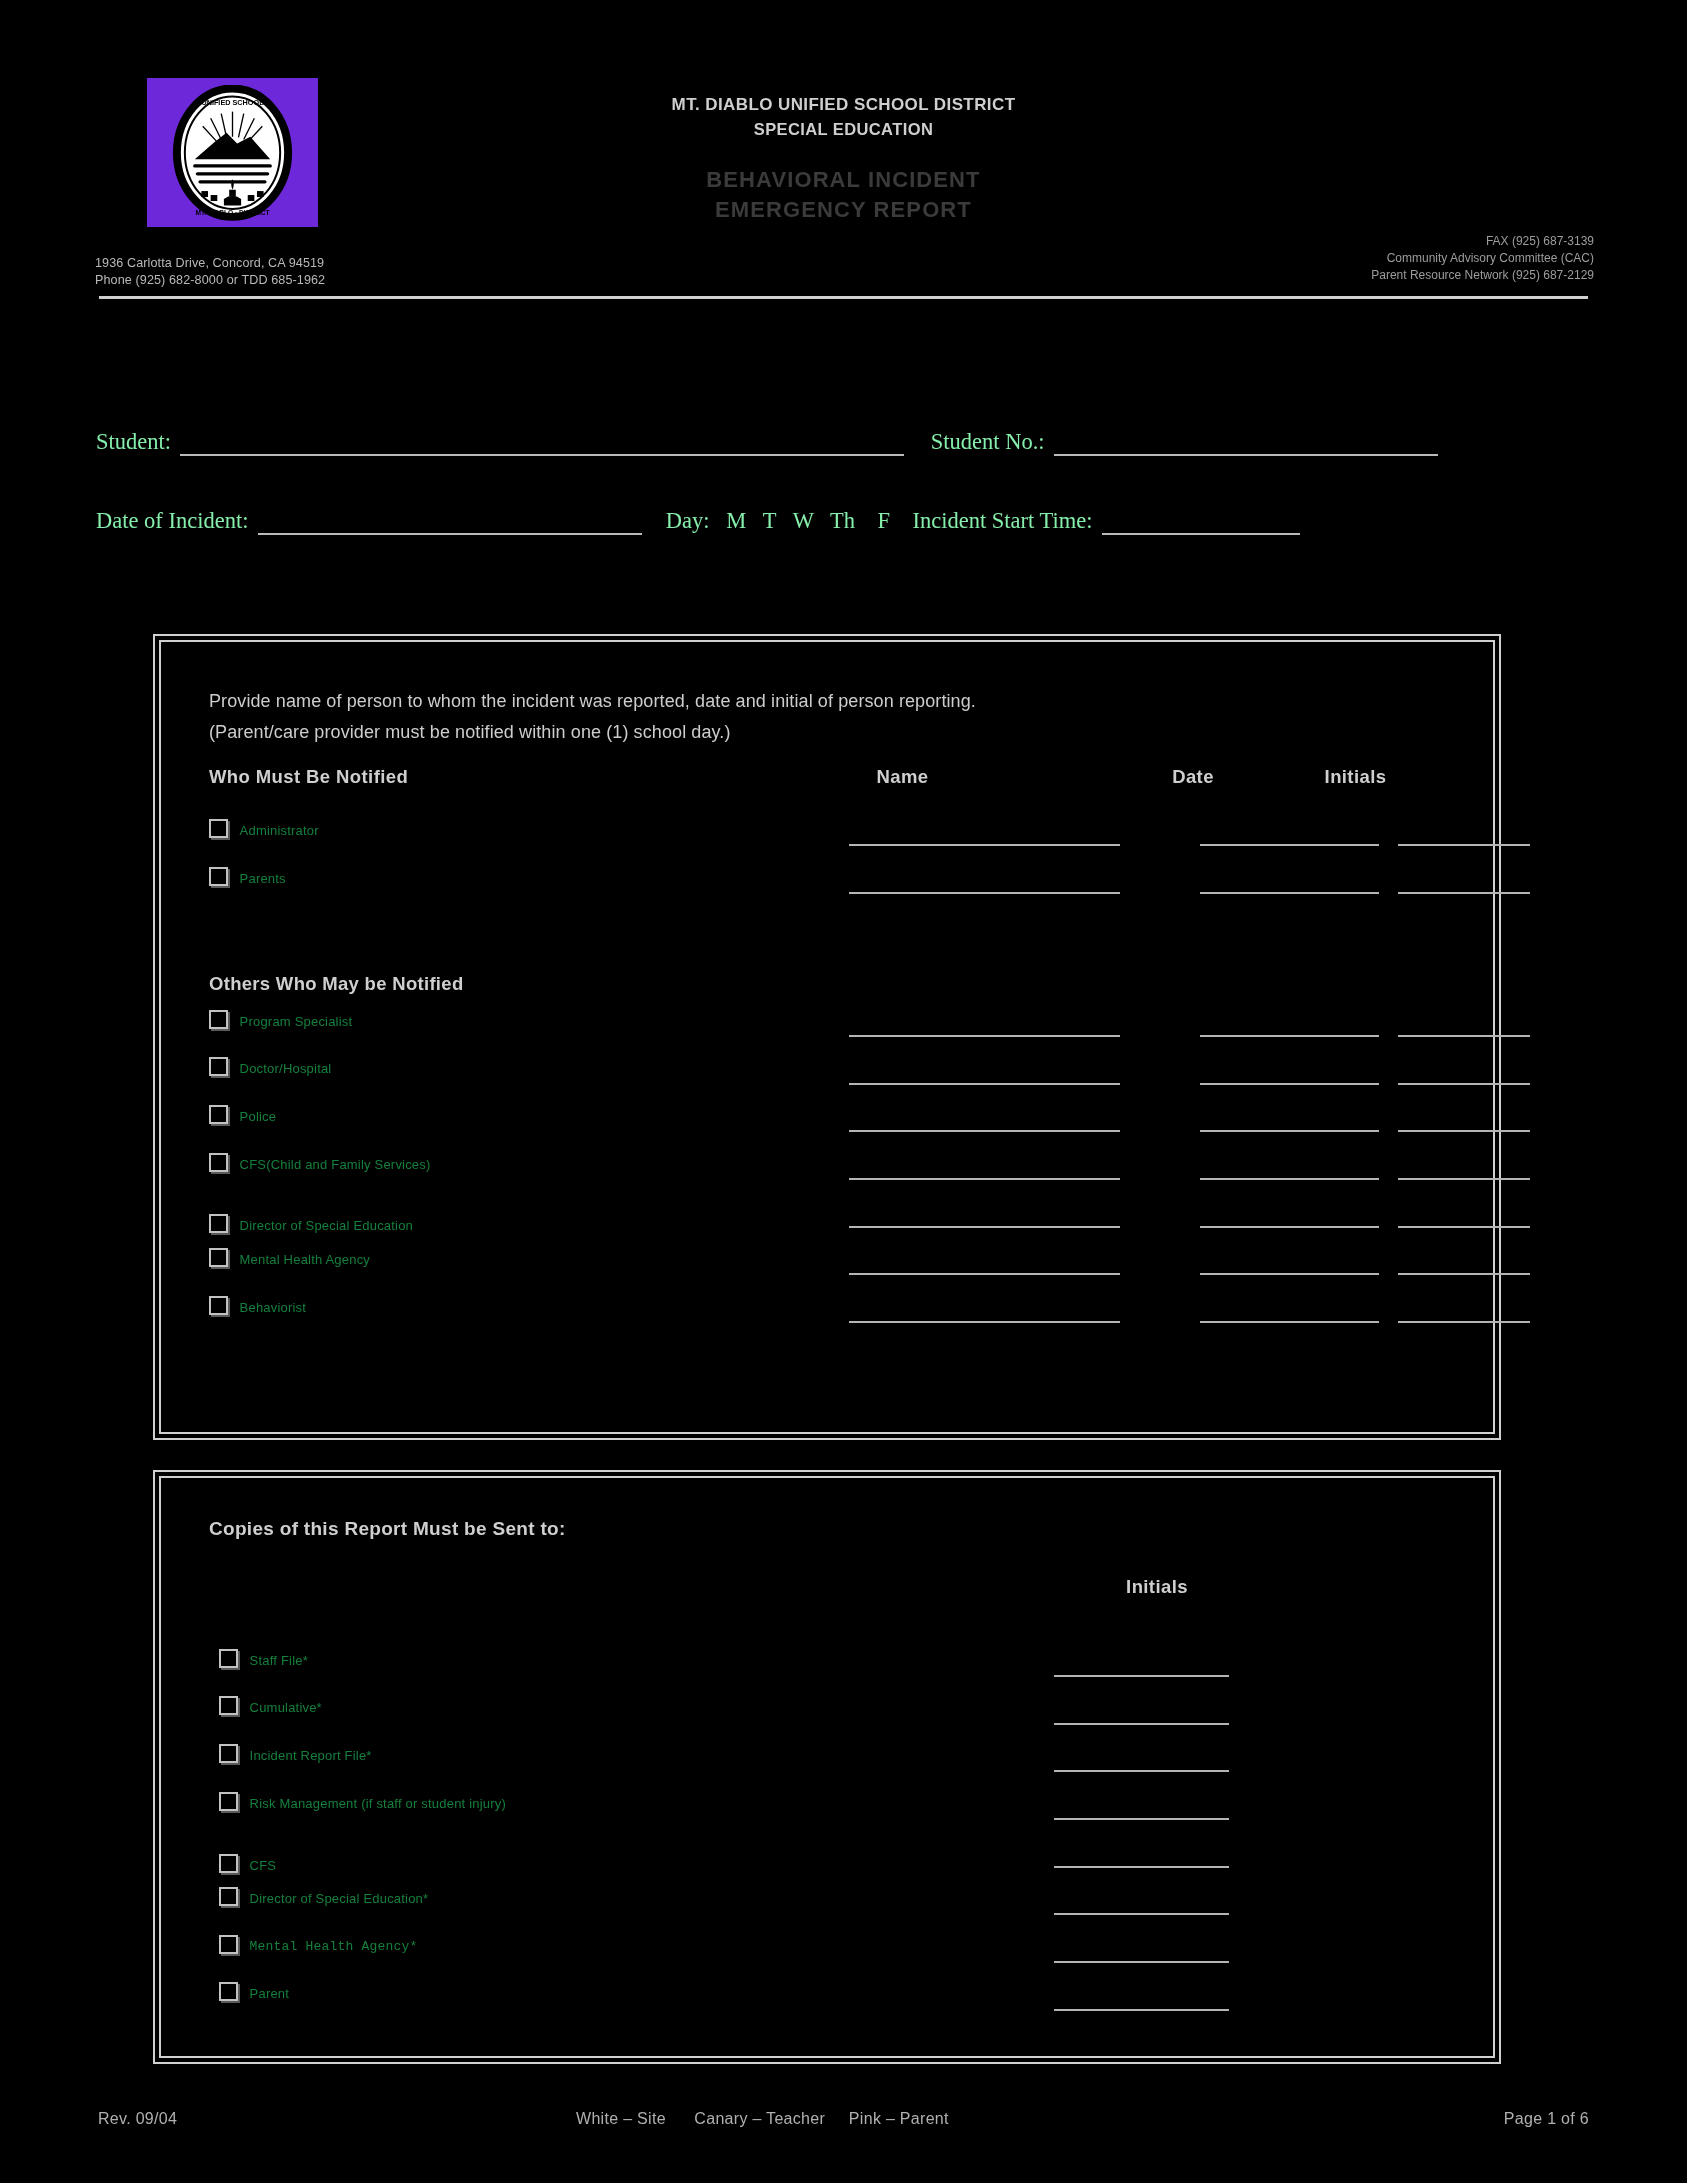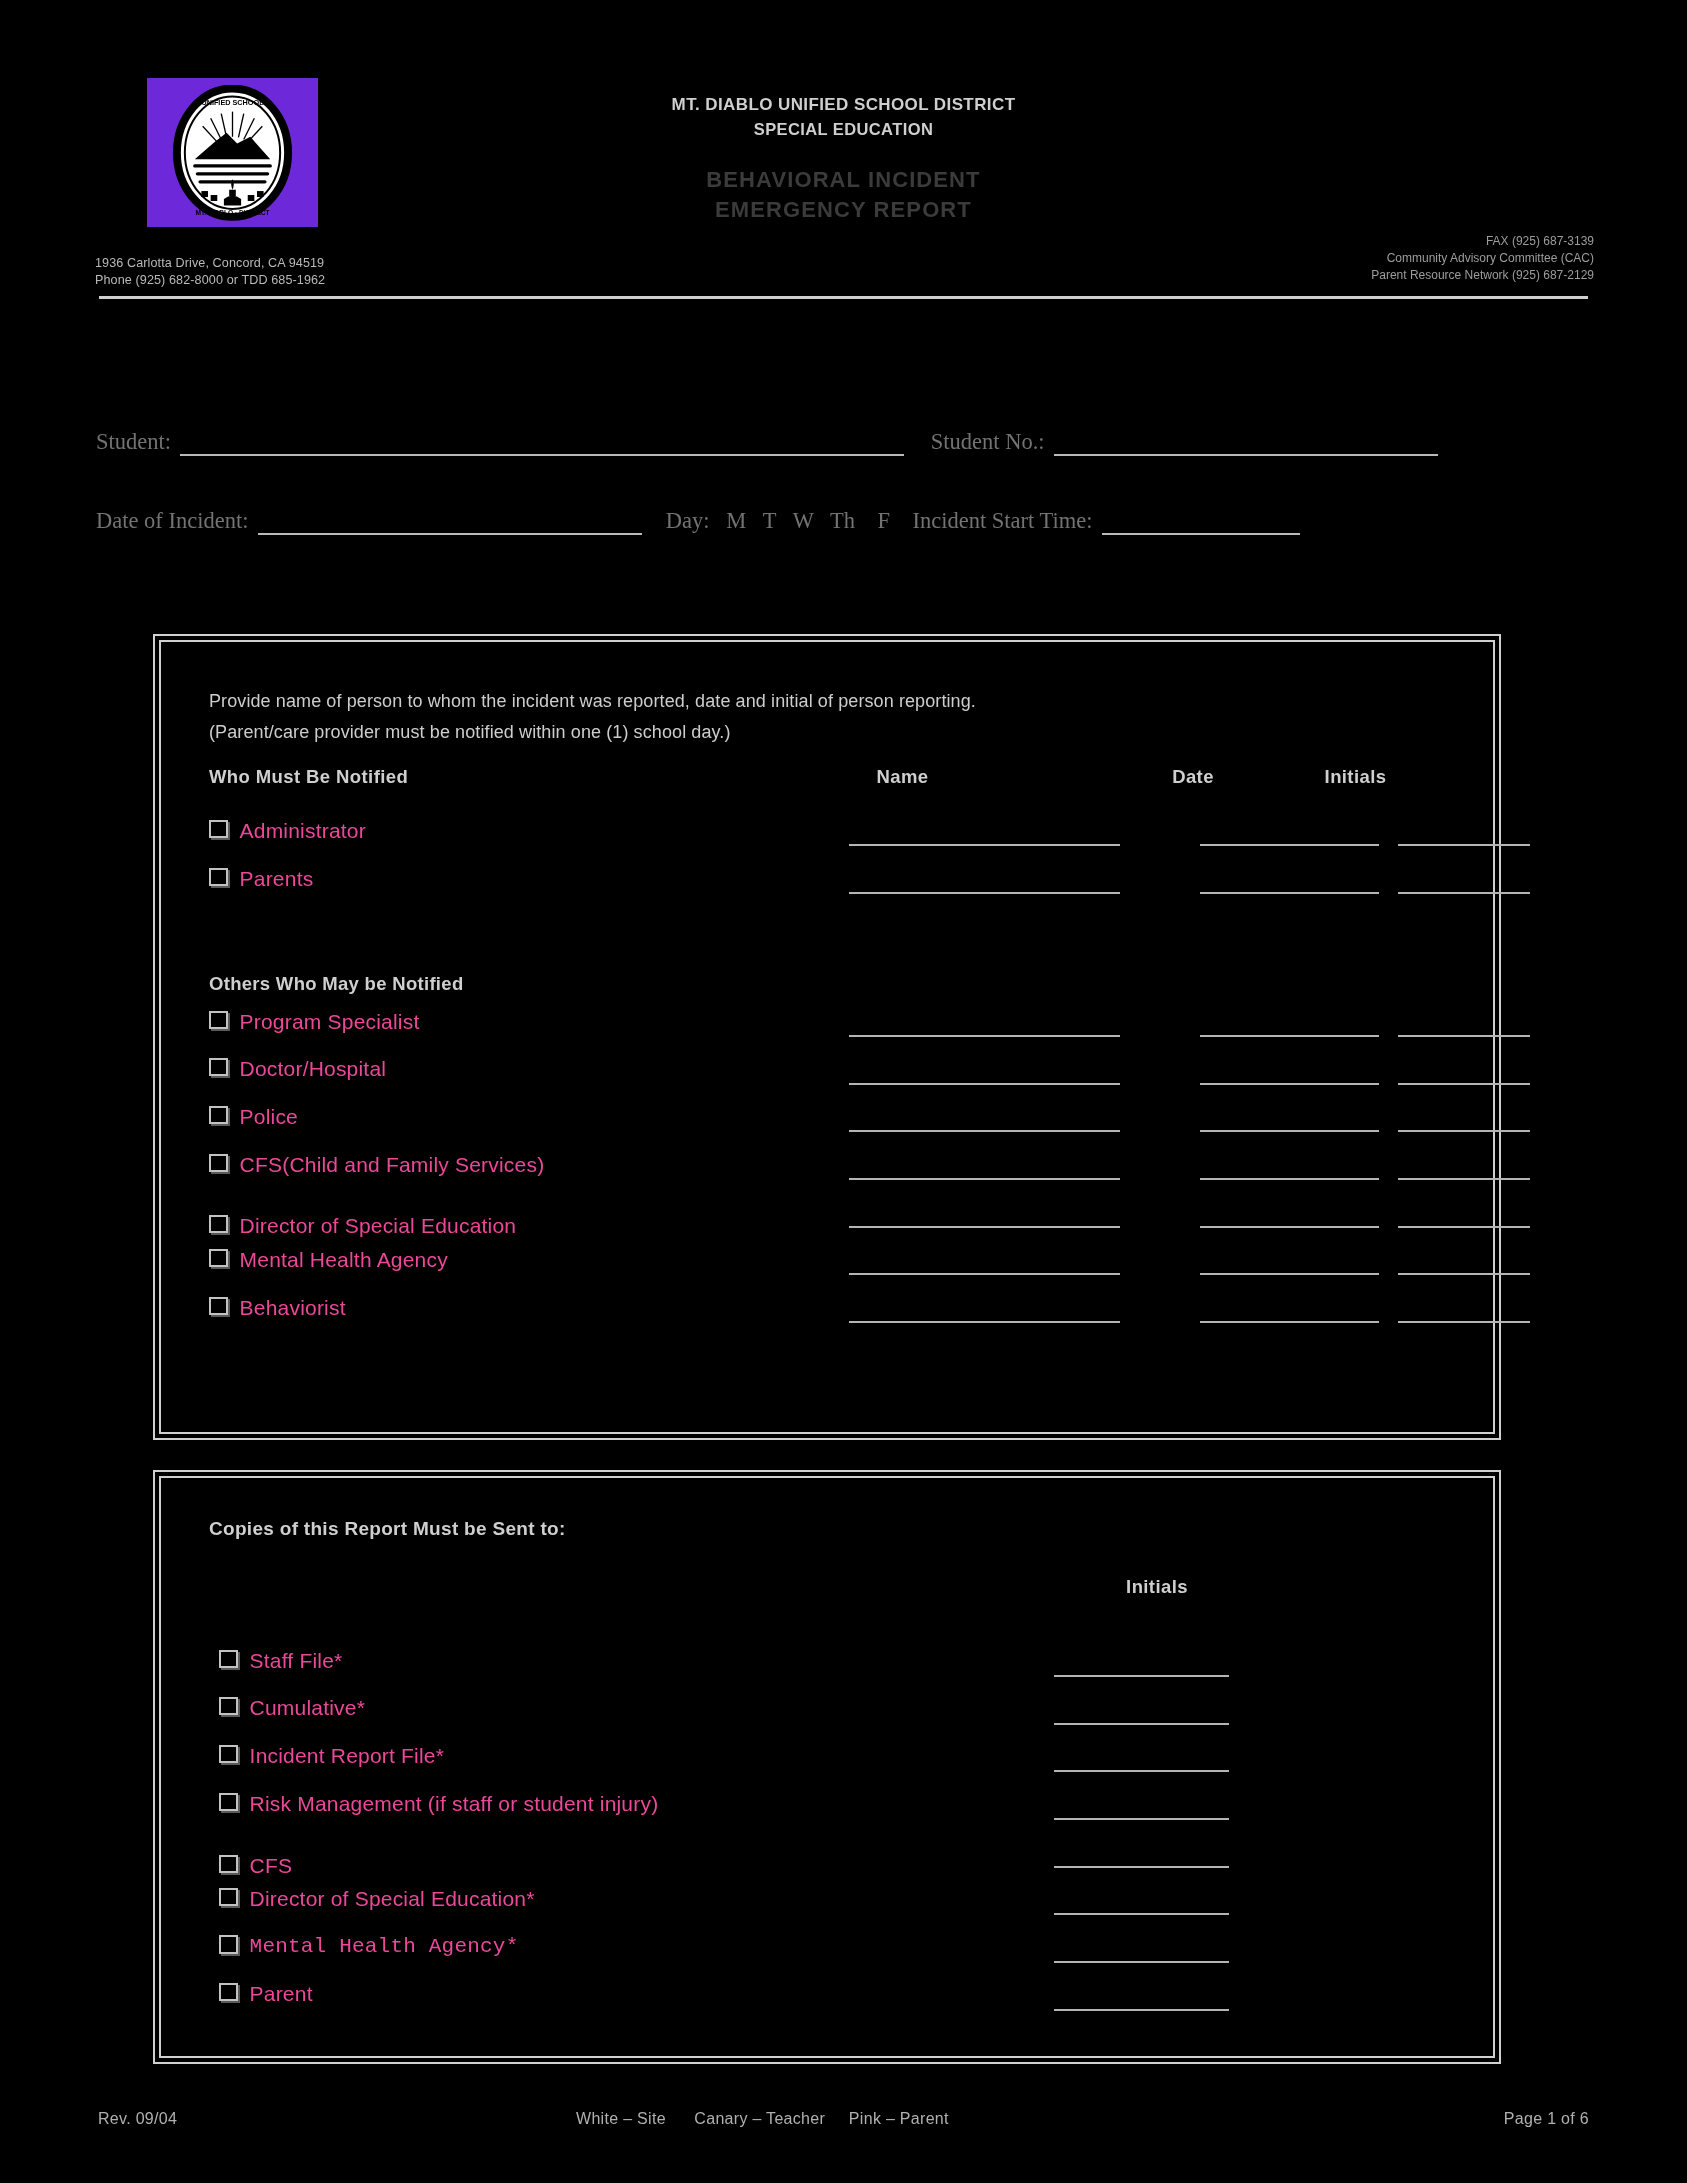--- a/index.html
+++ b/index.html
@@ -63,21 +63,21 @@
   
   .routing-slip{
     position:absolute;left:0;top:341px;width:1687px;text-align:center;
     font-size:21px;font-weight:700;letter-spacing:2.6px;color:#3c3c3c;
   }
 
   
   .field-row{
     position:absolute;left:96px;width:1495px;
     font-family:"Liberation Serif", serif;
-    font-size:22.5px;color:#737373;
+    font-size:22.5px;color:#86efac;
     display:flex;align-items:flex-end;
   }
   .field-row.r1{top:429px;}
   .field-row.r2{top:508px;}
 
   .lbl{white-space:pre;line-height:26.5px;}
   .rule{
     border-bottom:2px solid #b9b9b9;height:24px;
   }
   .rule.student{width:724px;margin-left:9.3px;}
@@ -125,21 +125,21 @@
   .item{
     position:absolute;left:48px;height:29px;
   }
   .cbox{
     display:inline-block;width:14.6px;height:14.6px;
     border:2px solid #c2c2c2;
     vertical-align:middle;margin-right:12px;margin-bottom:4px;
     box-shadow:2px 2px 0 #5a5a5a;
   }
   .itemlabel{
-    font-size:21px;color:#ec4899;letter-spacing:0.2px;vertical-align:middle;
+    font-size:13px;color:#15803d;letter-spacing:0.2px;vertical-align:middle;
   }
 
   .fillline{
     position:absolute;border-bottom:2px solid #b4b4b4;height:0;
   }
   .fl-name{left:688px;width:271px;}
   .fl-date{left:1039px;width:179px;}
 
   
   .copies-head{

